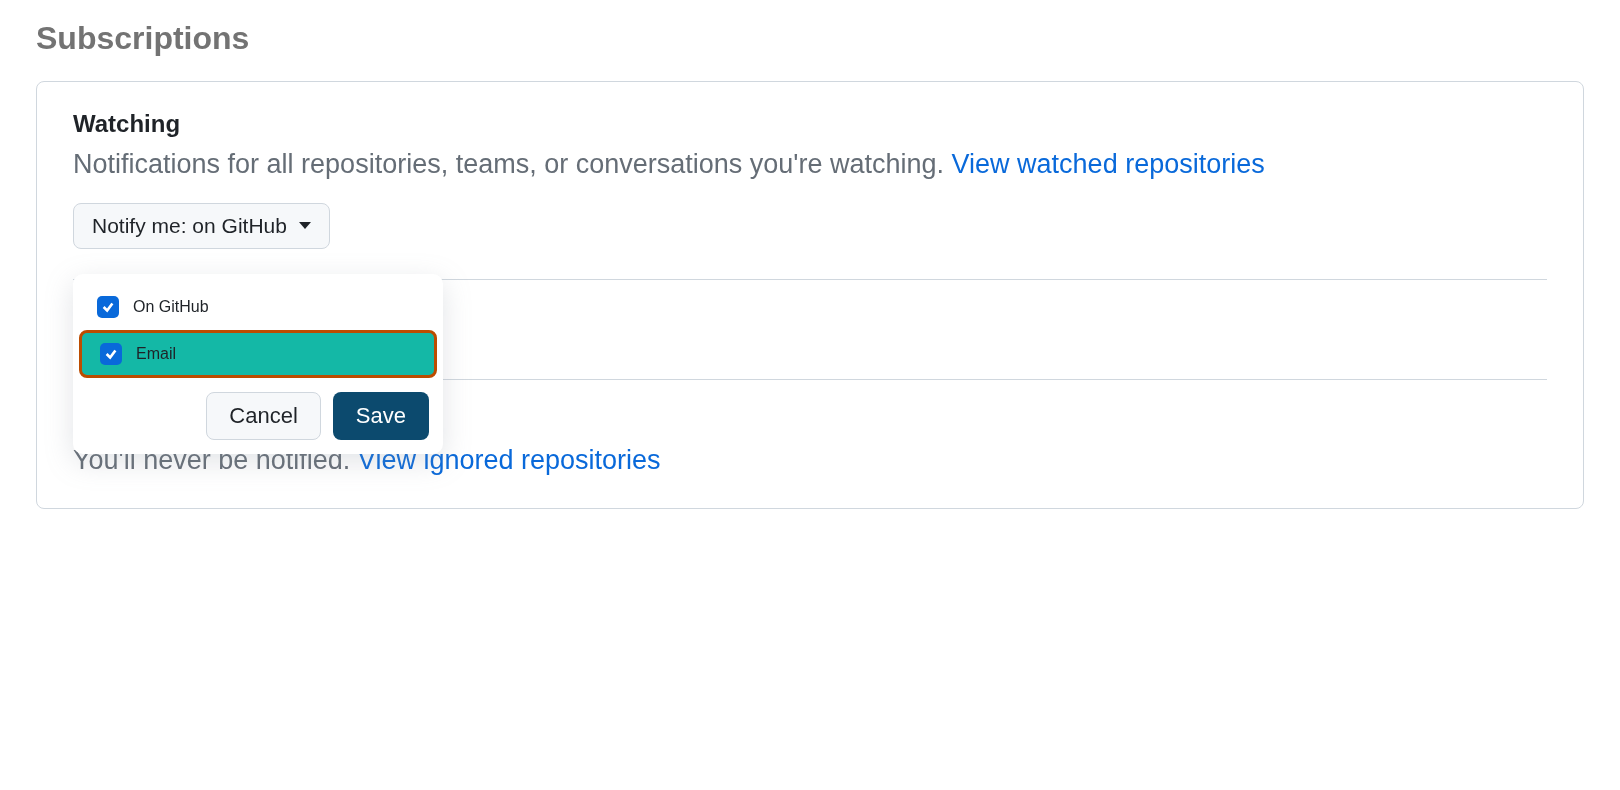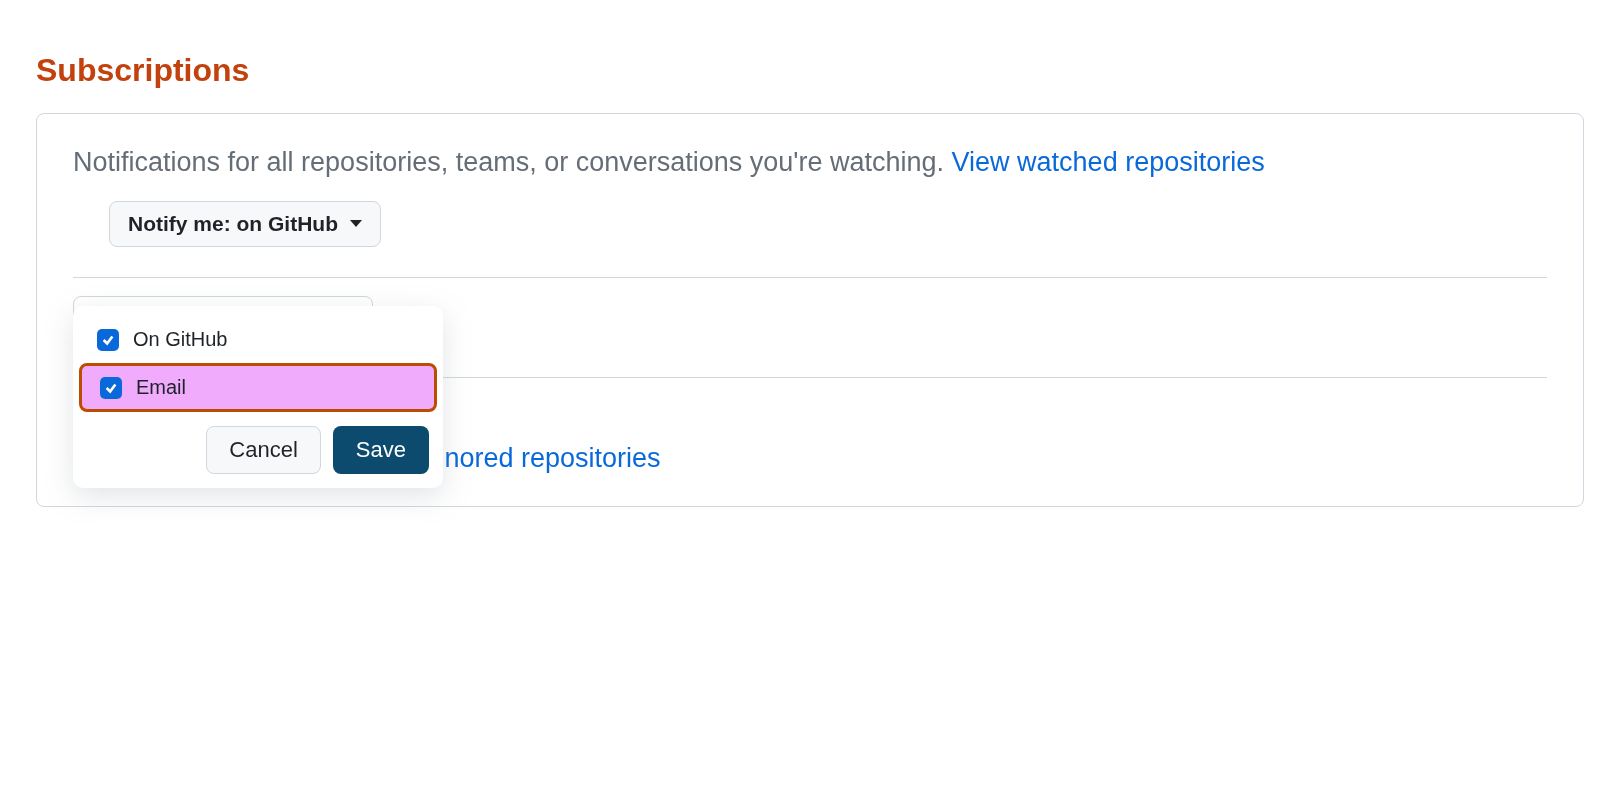--- a/index.html
+++ b/index.html
@@ -11,22 +11,21 @@
       font-family: -apple-system, BlinkMacSystemFont, "Segoe UI", Helvetica, Arial, sans-serif;
       background: #ffffff;
       color: #1f2328;
       font-size: 14px;
       padding: 20px 36px;
     }
     .page-title {
       font-size: 32px;
       font-weight: 600;
       margin-bottom: 24px;
-      color: #c2410c;
-      margin-top: 32px;
+      color: #737373;
     }
     .card {
       border: 1px solid #d0d7de;
       border-radius: 8px;
       padding: 28px 36px;
       position: relative;
     }
     .section-title {
       font-size: 24px;
       font-weight: 600;
@@ -46,24 +45,23 @@
     }
     .dropdown-btn {
       display: inline-flex;
       align-items: center;
       gap: 10px;
       background: #f6f8fa;
       border: 1px solid #d0d7de;
       border-radius: 8px;
       padding: 10px 18px;
       font-size: 21px;
-      font-weight: 700;
-      color: #1f2328;
-      cursor: pointer;
-      margin-left: 36px;
+      font-weight: 400;
+      color: #1f2328;
+      cursor: pointer;
     }
     .caret-down {
       width: 0;
       height: 0;
       border-left: 6px solid transparent;
       border-right: 6px solid transparent;
       border-top: 7px solid #1f2328;
       margin-left: 2px;
     }
     .popup {
@@ -75,26 +73,26 @@
       border-radius: 10px;
       box-shadow: 0 8px 28px rgba(140,149,159,0.25);
       padding: 10px 0 14px 0;
       z-index: 10;
     }
     .popup-option {
       display: flex;
       align-items: center;
       gap: 14px;
       padding: 12px 24px;
-      font-size: 20px;
+      font-size: 16px;
       color: #1f2328;
       cursor: pointer;
     }
     .popup-option.highlighted {
-      background: #f0abfc;
+      background: #14b8a6;
       border: 3px solid #bc4c00;
       border-radius: 8px;
       margin: 0 6px;
       padding: 10px 18px;
     }
     .checkbox {
       width: 22px;
       height: 22px;
       background: #0969da;
       border-radius: 5px;
@@ -153,20 +151,21 @@
   </style>
 </head>
 <body>
 
 <h1 class="page-title">Subscriptions</h1>
 
 <div class="card">
 
   
   <div class="section-block">
+    <h2 class="section-title">Watching</h2>
     <p class="section-desc">
       <span>Notifications for all repositories, teams, or conversations you're watching. </span><a class="link">View watched repositories</a>
     </p>
     <button class="dropdown-btn">
       <span>Notify me: on GitHub</span>
       <span class="caret-down"></span>
     </button>
   </div>
 
   

